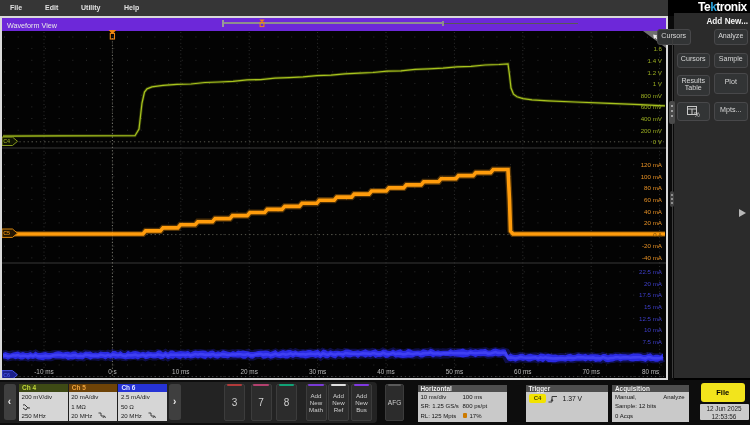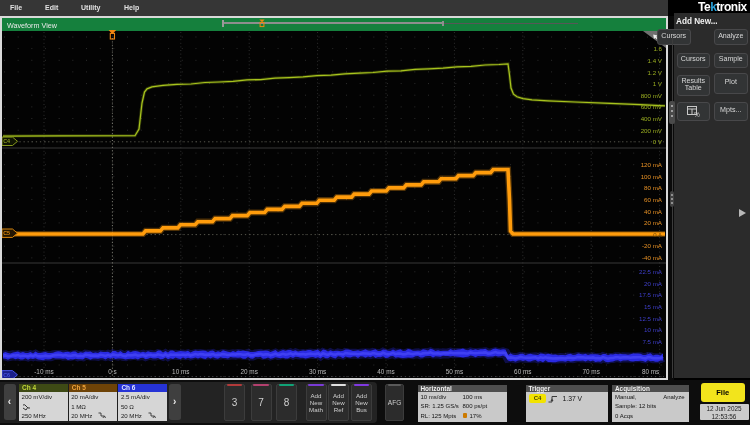--- a/index.html
+++ b/index.html
@@ -5,21 +5,21 @@
 .abs{position:absolute}
 .btn{position:absolute;background:#323435;border:1px solid #48484a;border-radius:3px;color:#d8d8d8;display:flex;align-items:center;justify-content:center;text-align:center}
 </style></head><body>
 <div class="abs" style="left:0;top:0;width:668px;height:15.5px;background:#363636">
 <span class="abs" style="left:10px;top:3.5px;font-size:7px;font-weight:bold;color:#e2e2e2">File</span>
 <span class="abs" style="left:45px;top:3.5px;font-size:7px;font-weight:bold;color:#e2e2e2">Edit</span>
 <span class="abs" style="left:81px;top:3.5px;font-size:7px;font-weight:bold;color:#e2e2e2">Utility</span>
 <span class="abs" style="left:124px;top:3.5px;font-size:7px;font-weight:bold;color:#e2e2e2">Help</span>
 </div>
 <div class="abs" style="left:0;top:16px;width:668px;height:364px;border:2px solid #d9d9d9;background:#030303">
-<div class="abs" style="left:0;top:0;width:664px;height:13px;background:#15803d">
+<div class="abs" style="left:0;top:0;width:664px;height:13px;background:#6d28d9">
 <span class="abs" style="left:5px;top:2.5px;font-size:7.2px;color:#e8e8e8">Waveform View</span>
 <div class="abs" style="left:220px;top:4.7px;width:356px;height:1px;background:#575757"></div>
 <div class="abs" style="left:220px;top:4.2px;width:221px;height:1.6px;background:#8e8e8e"></div>
 <div class="abs" style="left:220px;top:1.5px;width:2px;height:7.5px;background:#9a9a9a"></div>
 <div class="abs" style="left:440px;top:2.5px;width:1.5px;height:5.5px;background:#8e8e8e"></div>
 <svg class="abs" style="left:255px;top:0.5px" width="10" height="10" viewBox="0 0 10 10">
         <polygon points="2.4,0.5 7.6,0.5 5,3.2" fill="#f08612"></polygon>
         <rect x="3.1" y="3.4" width="3.8" height="4.2" fill="none" stroke="#f08612" stroke-width="1"></rect>
       </svg>
 </div>
@@ -99,21 +99,21 @@
   </svg>
 <div class="abs" style="left:668px;top:16px;width:6px;height:364px;background:#0a0a0a"></div>
 <div class="abs" style="left:671.6px;top:38px;width:1.2px;height:340px;background:#3c3c3c;z-index:3"></div>
 <div class="abs" style="left:669px;top:101px;width:5.5px;height:23px;background:#4a4a4a;border-radius:2px;z-index:3"></div>
 <div class="abs" style="left:671px;top:105px;width:1.6px;height:1.6px;background:#a0a0a0;box-shadow:0 5px #a0a0a0,0 10px #a0a0a0;z-index:4"></div>
 <div class="abs" style="left:669.5px;top:191px;width:4.5px;height:16px;background:#424242;border-radius:2px;z-index:3"></div>
 <div class="abs" style="left:671.2px;top:194px;width:1.5px;height:1.5px;background:#909090;box-shadow:0 4px #909090,0 8px #909090;z-index:4"></div>
 <div class="abs" style="left:674px;top:13px;width:76px;height:365px;background:#2b2b2b"></div>
 <div class="abs" style="left:739px;top:209px;width:0;height:0;border-left:7px solid #b8b8b8;border-top:4.5px solid transparent;border-bottom:4.5px solid transparent"></div>
 <div class="abs" style="left:698px;top:0px;width:52px;height:12px;color:#fff;font-size:12px;font-weight:bold;letter-spacing:-0.5px">Te<span style="color:#2aa3dc">k</span>tronix</div>
-<div class="abs" style="left:676px;top:16.5px;width:72px;text-align:left;font-size:8.2px;font-weight:bold;color:#f2f2f2">Add New...</div>
+<div class="abs" style="left:676px;top:16.5px;width:72px;text-align:right;font-size:8.2px;font-weight:bold;color:#f2f2f2">Add New...</div>
 <div class="btn" style="left:657px;top:29.0px;width:33.5px;height:15.5px;font-size:7.1px;line-height:7.6px">Cursors</div>
 <div class="btn" style="left:714.0px;top:29.0px;width:33.5px;height:15.5px;font-size:7.1px;line-height:7.6px">Analyze</div>
 <div class="btn" style="left:676.5px;top:52.5px;width:33.5px;height:15.5px;font-size:7.1px;line-height:7.6px">Cursors</div>
 <div class="btn" style="left:714.0px;top:52.5px;width:33.5px;height:15.5px;font-size:7.1px;line-height:7.6px">Sample</div>
 <div class="btn" style="left:676.5px;top:75.0px;width:33.5px;height:20.5px;font-size:7.1px;line-height:7.6px">Results<br>Table</div>
 <div class="btn" style="left:714.0px;top:73px;width:33.5px;height:20.5px;font-size:7.1px;line-height:7.6px">Plot</div>
 <div class="btn" style="left:714.0px;top:102.0px;width:33.5px;height:18.5px;font-size:7.1px;line-height:7.6px">Mpts...</div>
 <div class="btn" style="left:676.5px;top:102px;width:33.5px;height:18.5px">
 <svg width="13" height="11" viewBox="0 0 13 11">
       <rect x="0.5" y="0.5" width="9" height="8" fill="none" stroke="#c8c8c8" stroke-width="1"></rect>

